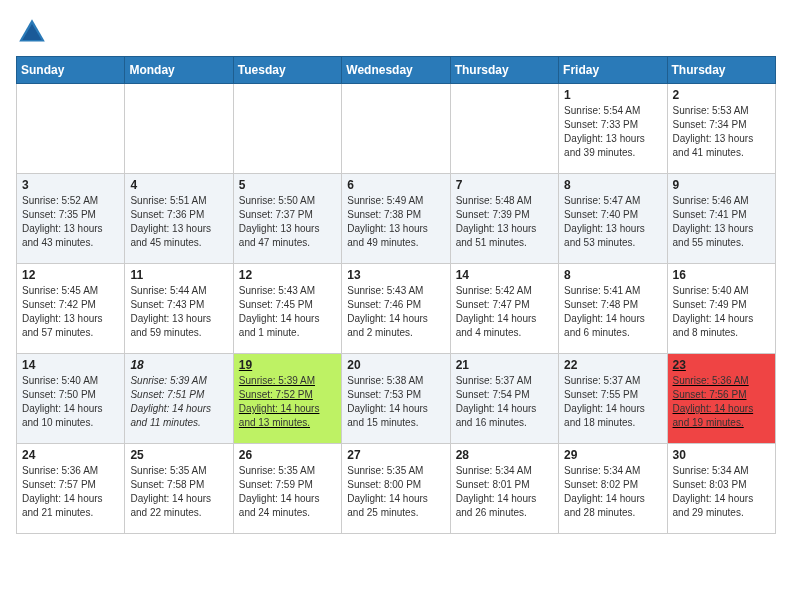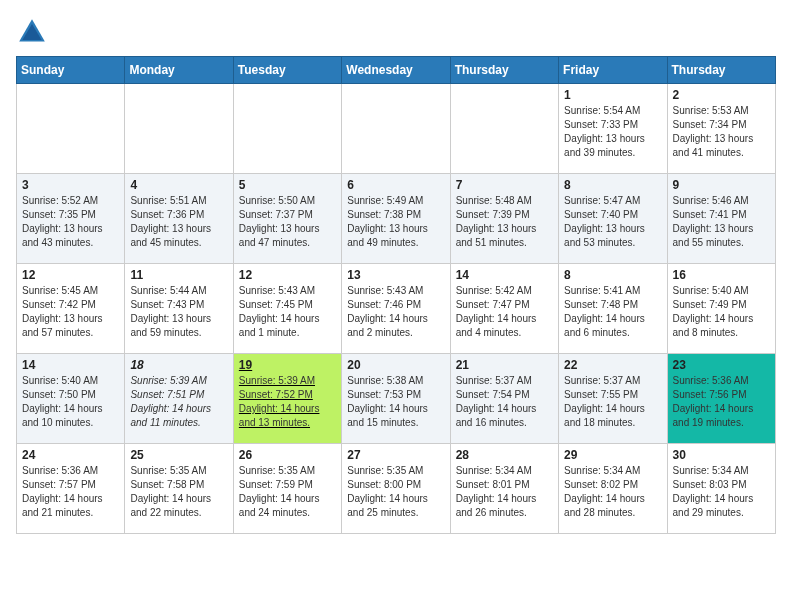--- a/index.html
+++ b/index.html
@@ -210,21 +210,21 @@
           <div class="day-info">Sunrise: 5:38 AM<br>Sunset: 7:53 PM<br>Daylight: 14 hours<br>and 15 minutes.</div>
         </td>
         <td style="background: rgb(240, 244, 248);">
           <div class="day-number">21</div>
           <div class="day-info">Sunrise: 5:37 AM<br>Sunset: 7:54 PM<br>Daylight: 14 hours<br>and 16 minutes.</div>
         </td>
         <td style="background: rgb(240, 244, 248);">
           <div class="day-number">22</div>
           <div class="day-info">Sunrise: 5:37 AM<br>Sunset: 7:55 PM<br>Daylight: 14 hours<br>and 18 minutes.</div>
         </td>
-        <td style="background: #14b8a6;">
+        <td style="background: #ef4444; text-decoration: underline;">
           <div class="day-number">23</div>
           <div class="day-info">Sunrise: 5:36 AM<br>Sunset: 7:56 PM<br>Daylight: 14 hours<br>and 19 minutes.</div>
         </td>
       </tr>
       <tr>
         <td>
           <div class="day-number">24</div>
           <div class="day-info">Sunrise: 5:36 AM<br>Sunset: 7:57 PM<br>Daylight: 14 hours<br>and 21 minutes.</div>
         </td>
         <td>

